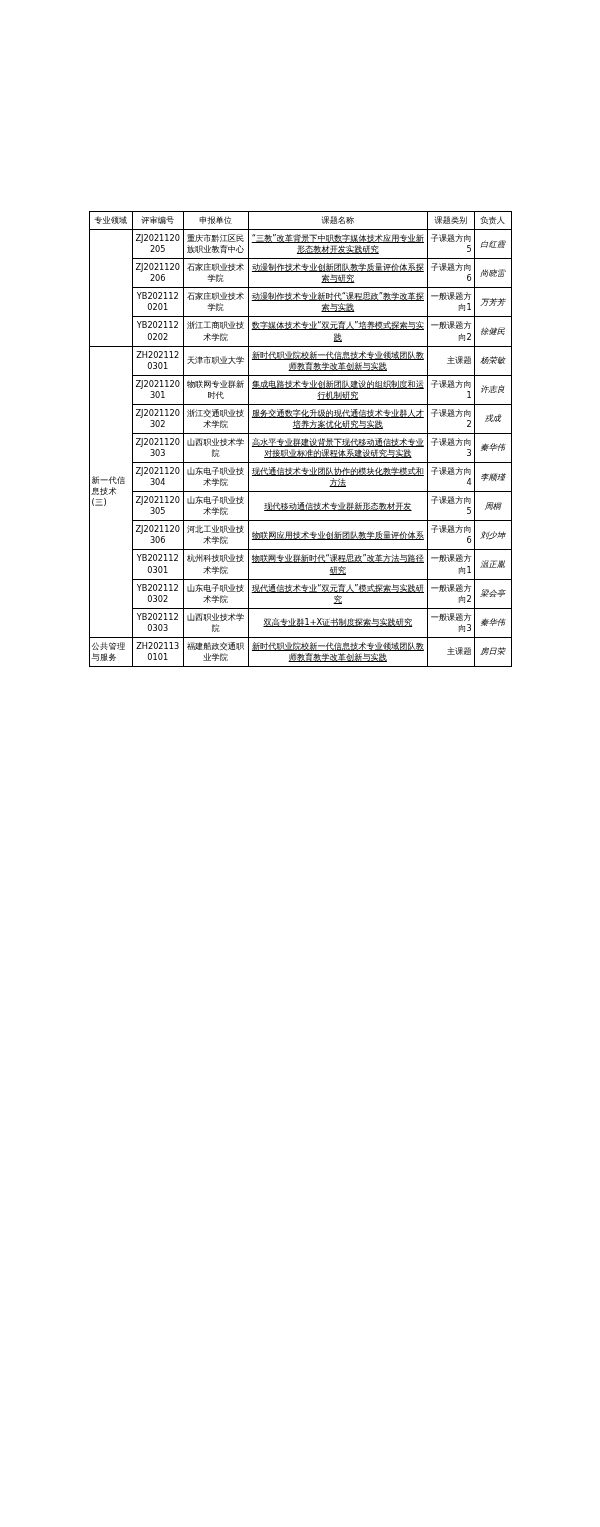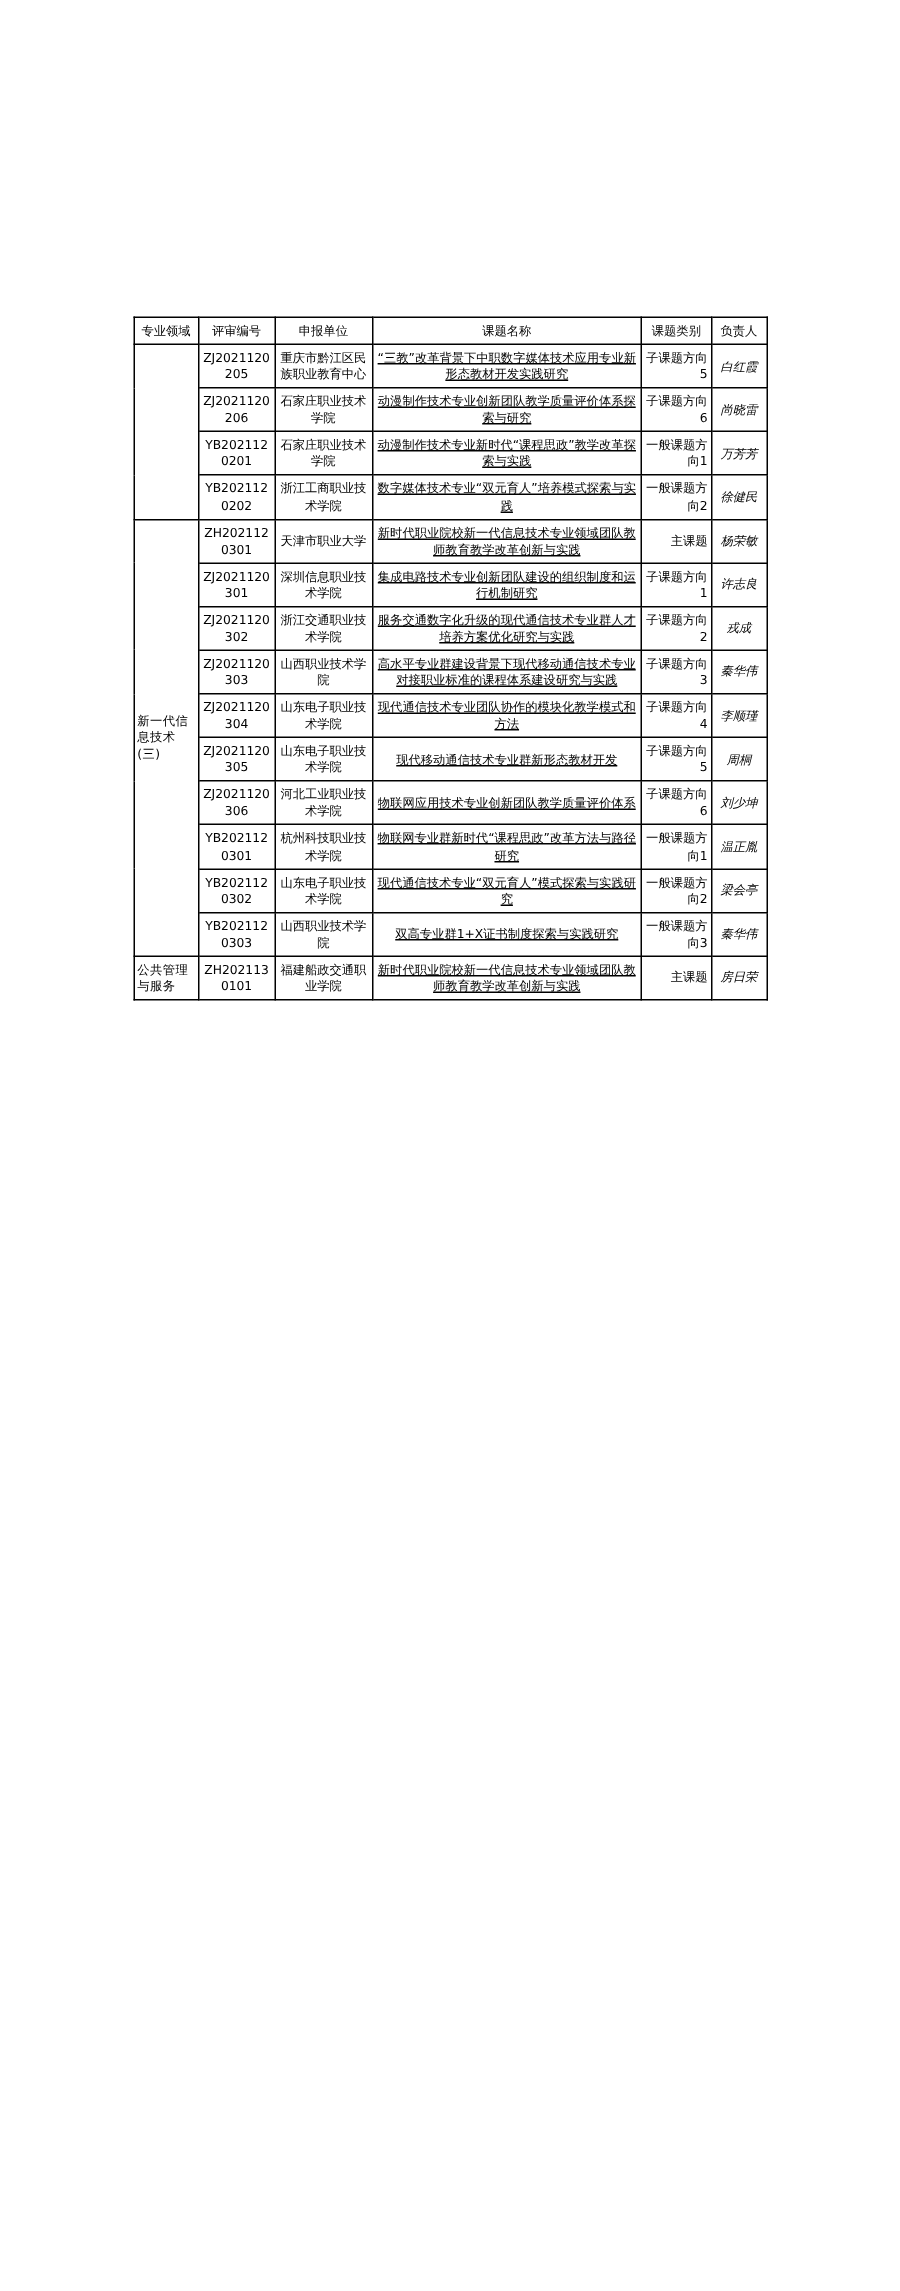--- a/index.html
+++ b/index.html
@@ -141,21 +141,21 @@
       <tr>
         <td class="field" rowspan="10">新一代信息技术(三)</td>
         <td class="code">ZH2021120301</td>
         <td class="unit">天津市职业大学</td>
         <td class="title">新时代职业院校新一代信息技术专业领域团队教师教育教学改革创新与实践</td>
         <td class="type">主课题</td>
         <td class="person">杨荣敏</td>
       </tr>
       <tr>
         <td class="code">ZJ2021120301</td>
-        <td class="unit">深圳信息职业技术学院</td>
+        <td class="unit">物联网专业群新时代</td>
         <td class="title">集成电路技术专业创新团队建设的组织制度和运行机制研究</td>
         <td class="type">子课题方向1</td>
         <td class="person">许志良</td>
       </tr>
       <tr>
         <td class="code">ZJ2021120302</td>
         <td class="unit">浙江交通职业技术学院</td>
         <td class="title">服务交通数字化升级的现代通信技术专业群人才培养方案优化研究与实践</td>
         <td class="type">子课题方向2</td>
         <td class="person">戎成</td>

